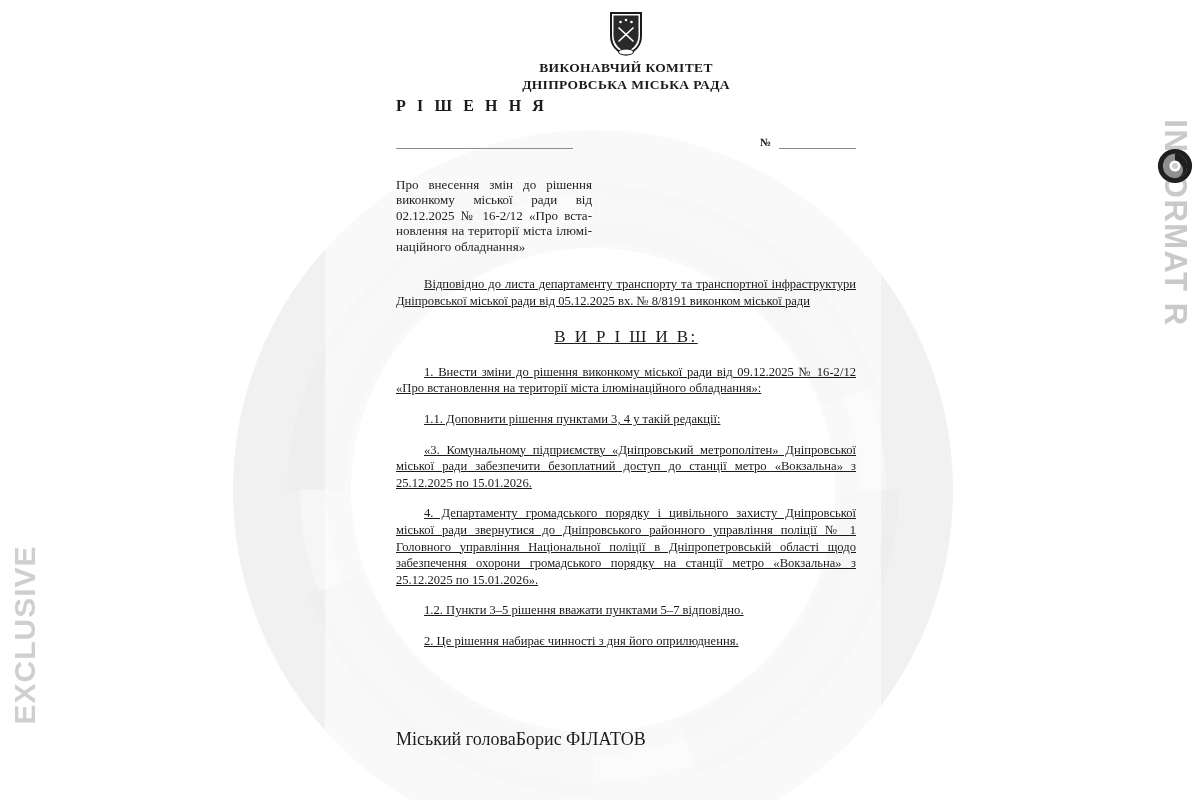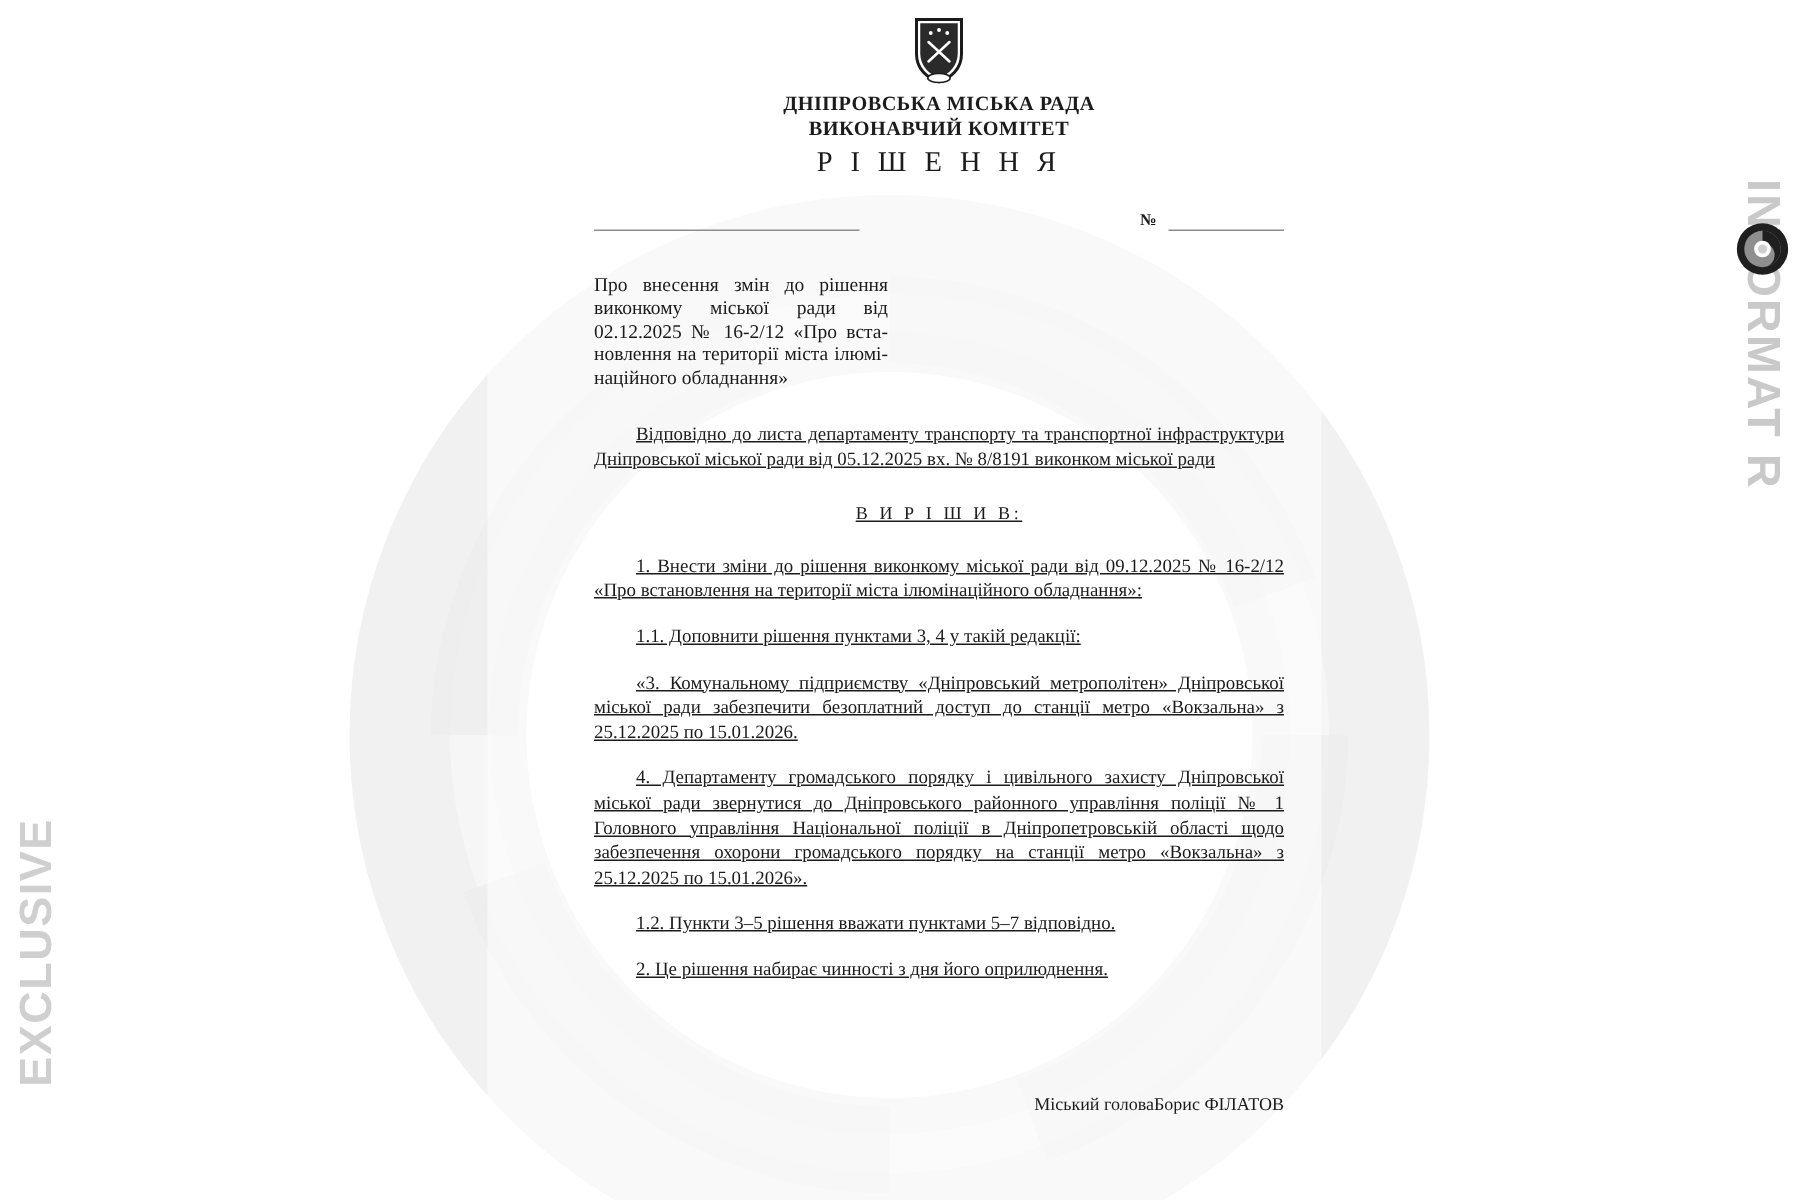--- a/index.html
+++ b/index.html
@@ -94,23 +94,23 @@
   
   .org-line {
     text-align: center;
     font-size: 13.5px;
     font-weight: bold;
     letter-spacing: 0.35px;
     line-height: 16.5px;
     white-space: nowrap;
   }
   .decision-word {
-    text-align: center;
-    font-size: 19px;
-    font-weight: normal;
+    text-align: left;
+    font-size: 16px;
+    font-weight: bold;
     letter-spacing: 3.6px;
     margin-top: 4px;
   }
 
   
   .rule-row {
     position: relative;
     height: 30px;
     margin-top: 16px;
   }
@@ -159,34 +159,34 @@
     text-align: justify;
     text-justify: inter-word;
     text-indent: 28px;
     margin: 0 0 14px 0;
     hyphens: manual;
   }
   .para.last-tight { margin-bottom: 0; }
 
   .resolved {
     text-align: center;
-    font-size: 12px;
+    font-size: 17px;
     letter-spacing: 2.4px;
     margin: 20px 0 18px 0;
   }
 
   
   .signature {
     position: absolute;
     left: 396px;
     top: 729px;
     width: 460px;
     display: flex;
-    justify-content: flex-end;
-    font-size: 12px;
+    justify-content: flex-start;
+    font-size: 18px;
   }
 
   
   .wm-informator {
     position: absolute;
     right: 2px;
     top: 88px;
     width: 46px;
     height: 270px;
     z-index: 5;
@@ -265,22 +265,22 @@
         </g>
         <g fill="#ffffff">
           <circle cx="25" cy="24" r="2.6"></circle>
           <circle cx="36" cy="20" r="2.6"></circle>
           <circle cx="47" cy="24" r="2.6"></circle>
         </g>
         <ellipse cx="36" cy="84" rx="15" ry="6" fill="#ffffff" stroke="#1b1b1b" stroke-width="2"></ellipse>
       </svg>
     </div>
 
+    <div class="org-line">ВИКОНАВЧИЙ КОМІТЕТ</div>
     <div class="org-line">ДНІПРОВСЬКА МІСЬКА РАДА</div>
-    <div class="org-line">ВИКОНАВЧИЙ КОМІТЕТ</div>
     <div class="decision-word">Р І Ш Е Н Н Я</div>
 
     <div class="rule-row">
       <div class="rule-left"></div>
       <div class="no-mark">№</div>
       <div class="rule-right"></div>
     </div>
 
     <div class="subject">Про внесення змін до рішення виконкому міської ради від 02.12.2025 № 16-2/12 «Про вста­новлення на території міста ілюмі­наційного обладнання»</div>
 

